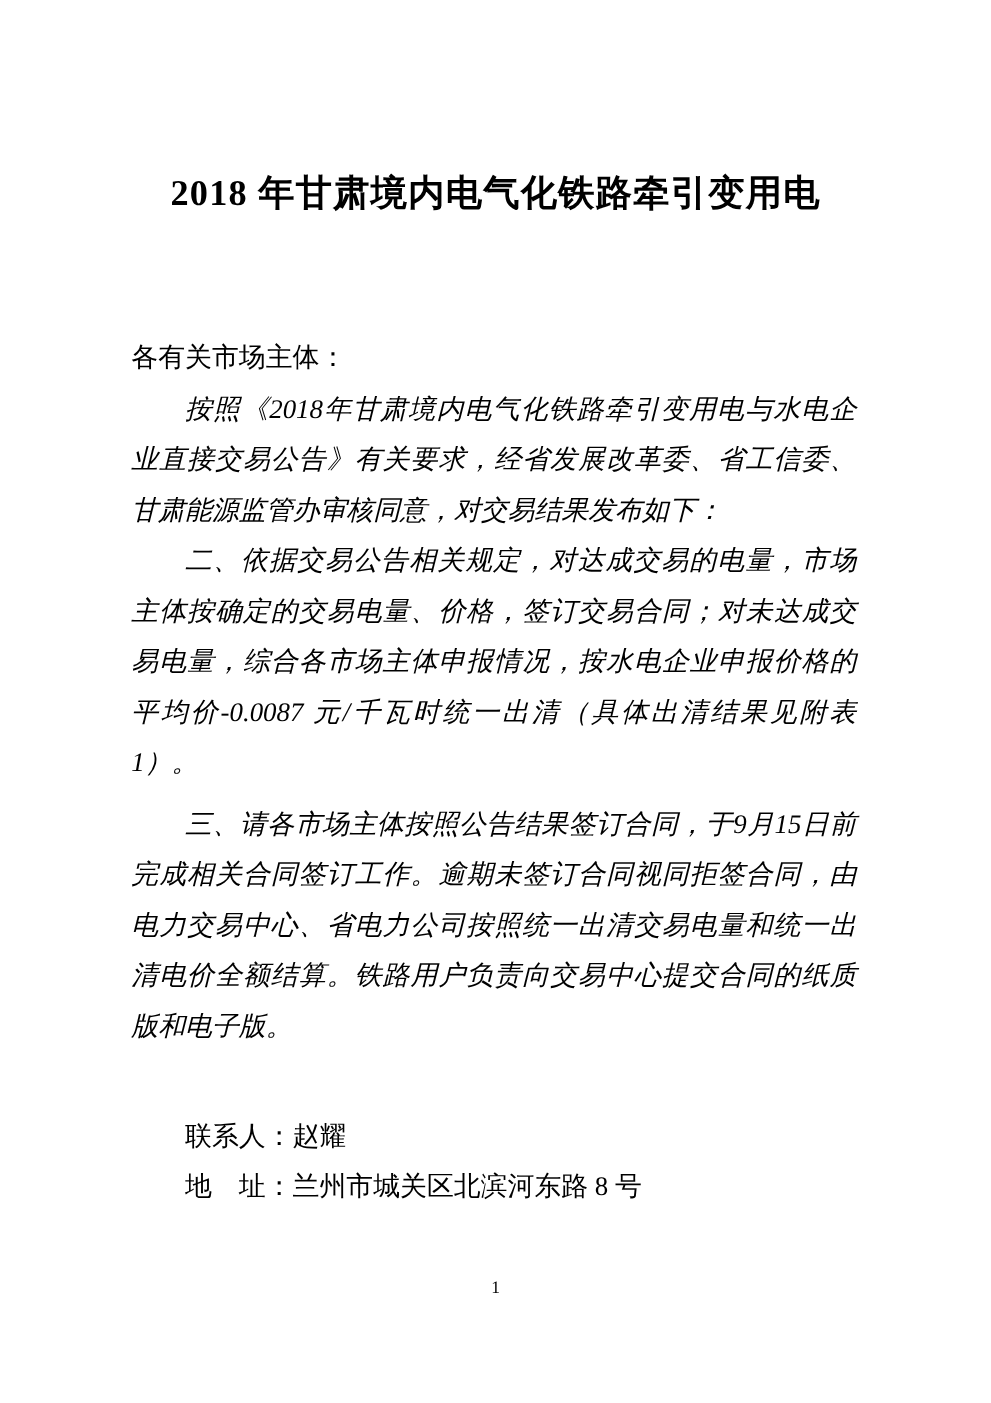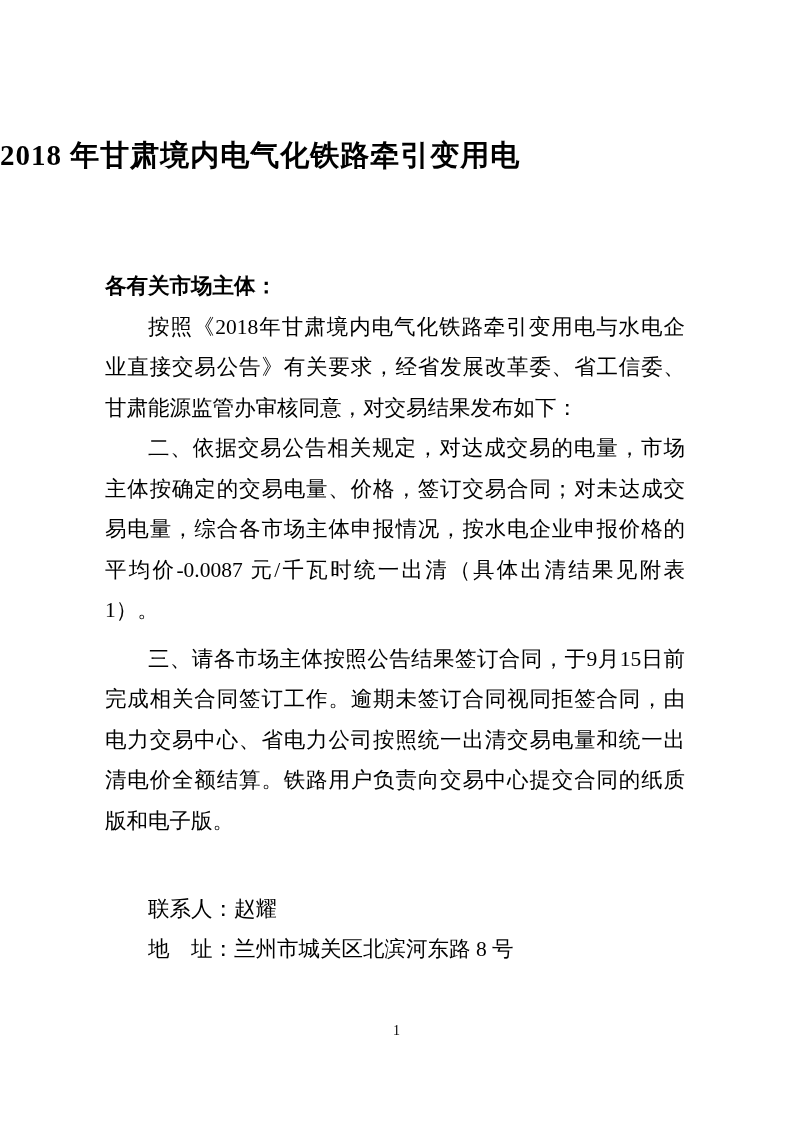--- a/index.html
+++ b/index.html
@@ -14,43 +14,45 @@
     background: #ffffff;
     overflow: hidden;
     font-family: "Liberation Serif", serif;
     color: #000000;
   }
   .doc-title {
     position: absolute;
     top: 132px;
     left: 0;
     width: 793px;
+    text-align: center;
     font-size: 29px;
     line-height: 46px;
     font-weight: 700;
     letter-spacing: 1px;
     color: #000000;
   }
   .doc-body {
     position: absolute;
     top: 266px;
     left: 105px;
     width: 580px;
     font-size: 21.5px;
     line-height: 40.5px;
     color: #000000;
   }
   .salutation {
-    font-weight: 700;
+    font-weight: 400;
     margin: 0;
   }
   .body-paragraph {
     margin: 0;
     text-indent: 2em;
     text-align: justify;
+    font-style: italic;
   }
   .body-paragraph.para-three {
     margin-top: 8px;
   }
   .contact-block {
     margin-top: 48px;
     line-height: 40px;
   }
   .contact-line {
     margin: 0;

